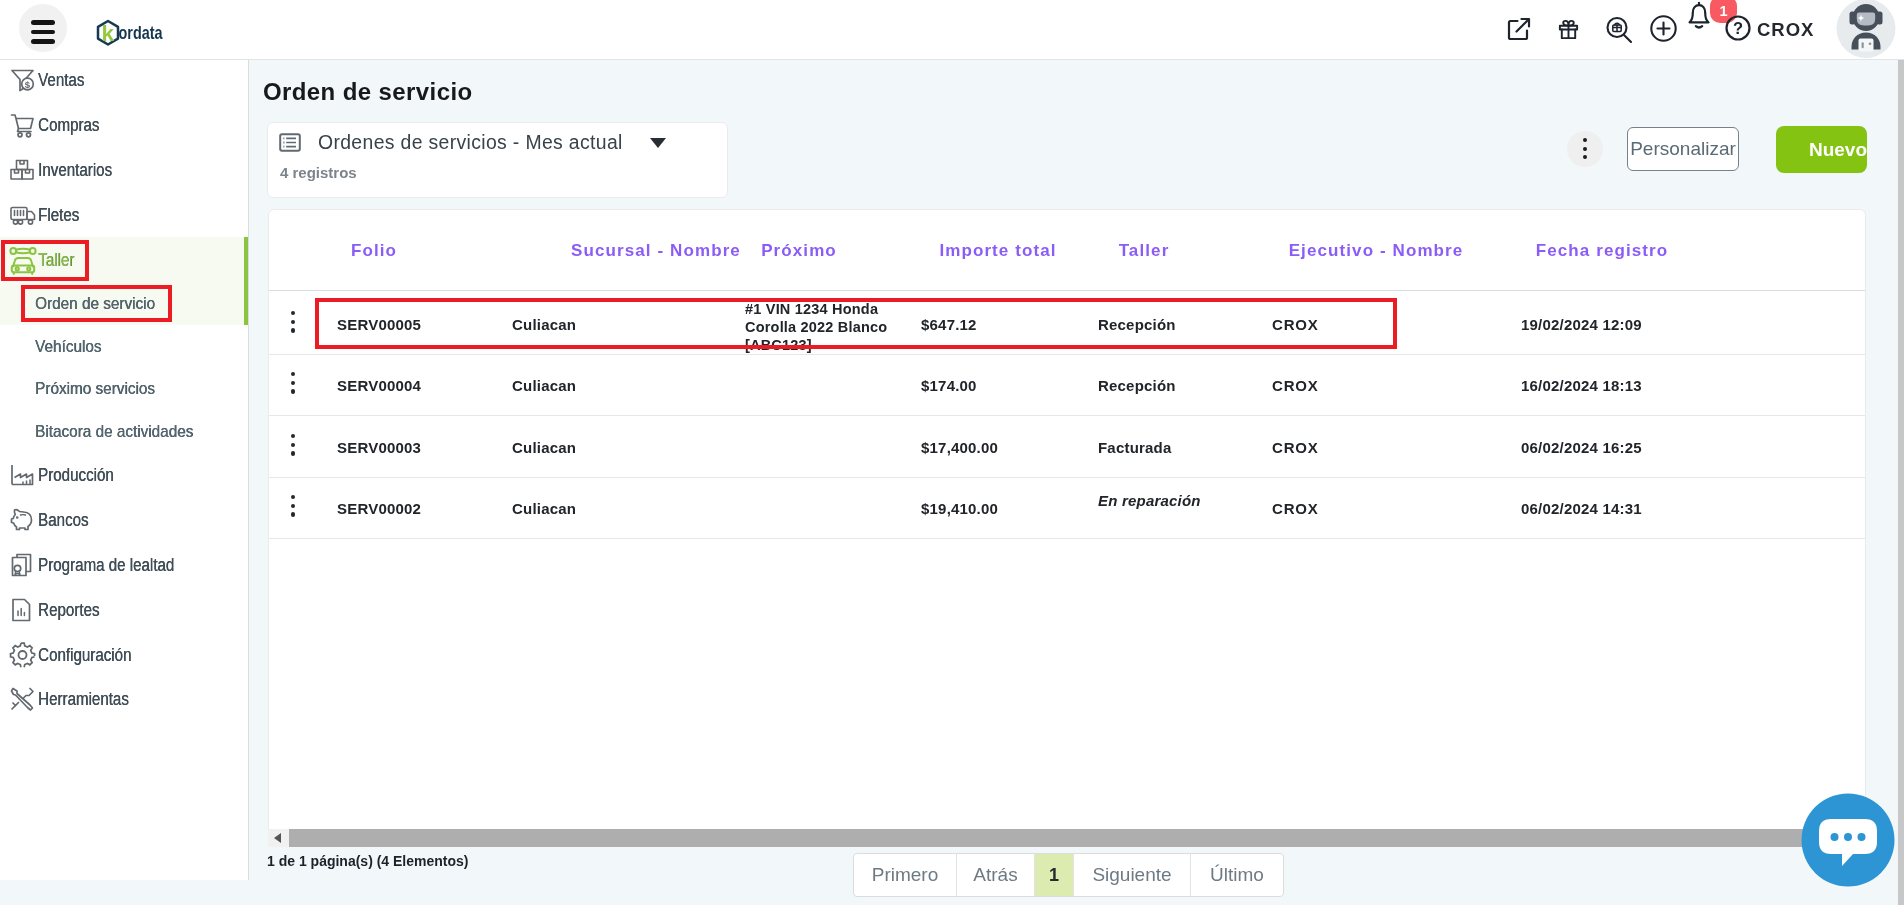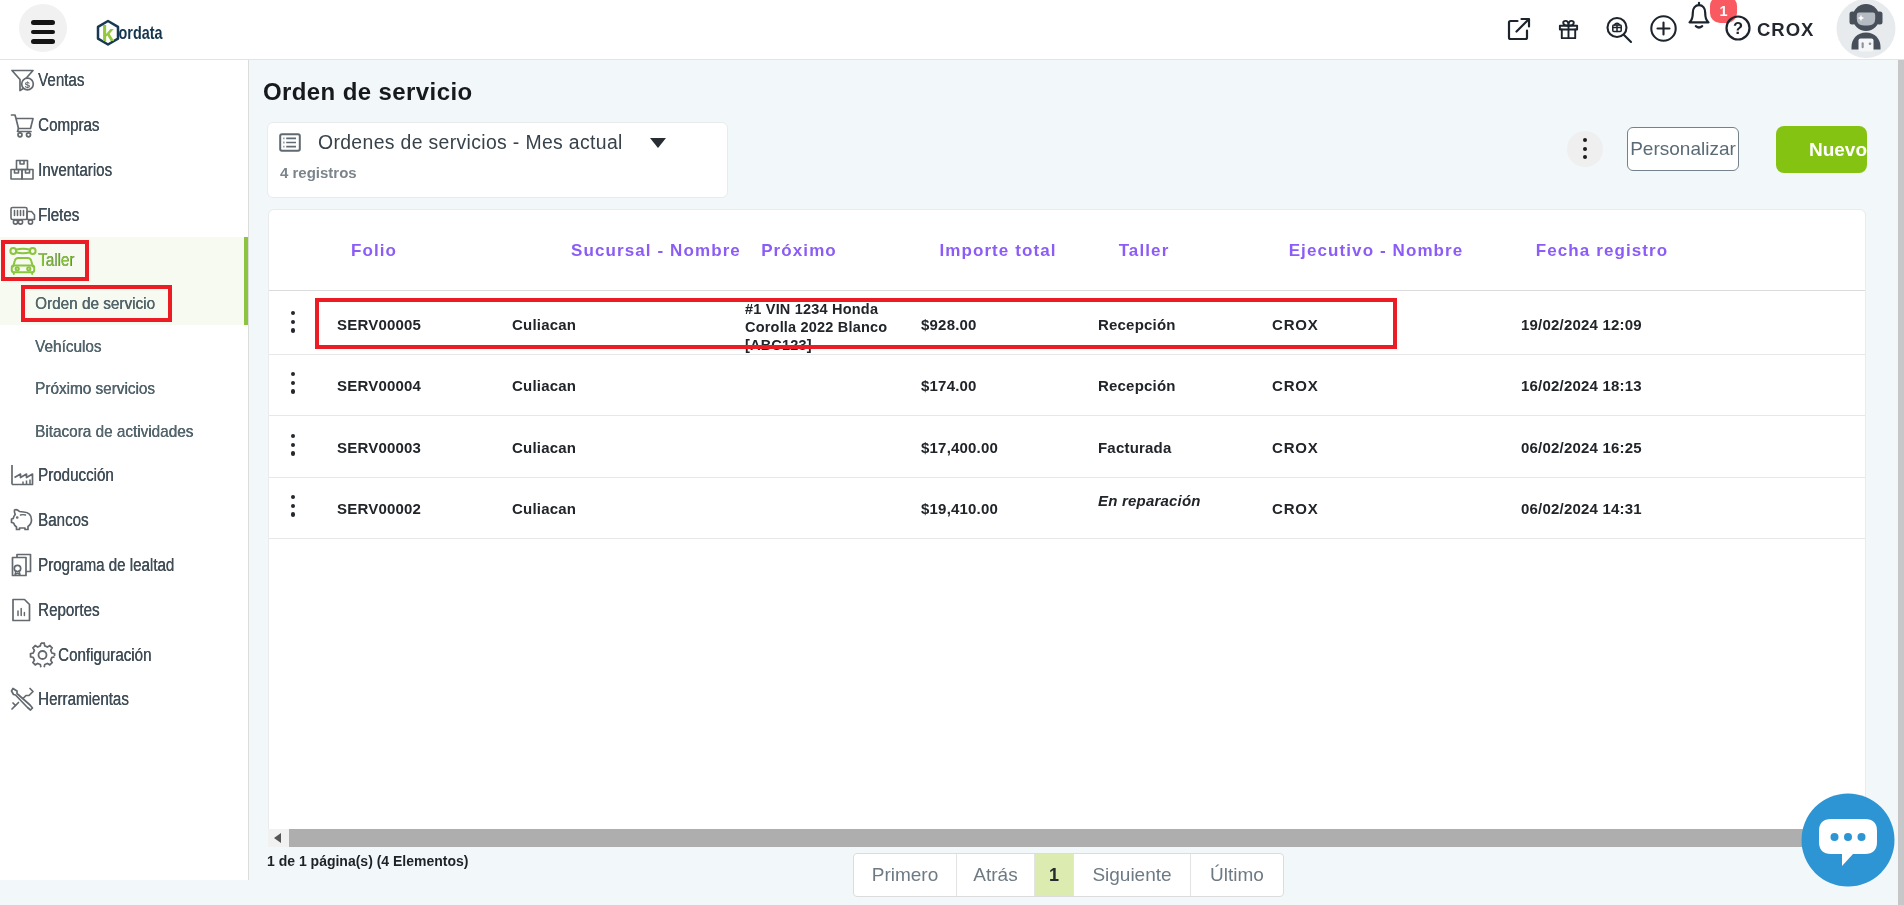--- a/index.html
+++ b/index.html
@@ -207,21 +207,21 @@
   </div>
 
   <div class="nav" style="top:587px;">
     <svg width="24" height="27" viewBox="0 0 24 27" fill="none" stroke="#63696e" stroke-width="1.7" stroke-linejoin="round">
       <path d="M4 3 L15.5 3 L20.5 8 L20.5 24 L4 24 Z"></path>
       <path d="M9 19 L9 14.5 M12.2 19 L12.2 12 M15.4 19 L15.4 16" stroke-width="1.5" stroke-linecap="round"></path>
     </svg>
     <span class="lbl">Reportes</span>
   </div>
 
-  <div class="nav" style="top:632px;margin-left:20px;">
+  <div class="nav" style="top:632px;">
     <svg width="27" height="27" viewBox="0 0 27 27" fill="none" stroke="#63696e" stroke-width="1.8">
       <circle cx="13.5" cy="13.5" r="4"></circle>
       <path d="M11.8 3 L15.2 3 L15.8 5.8 L18.6 7 L21.1 5.5 L23.5 7.9 L22 10.4 L23.2 13.2 L26 13.8 L26 16.2 M11.8 3 L11.2 5.8 L8.4 7 L5.9 5.5 L3.5 7.9 L5 10.4 L3.8 13.2 L1 13.8 L1 17.2 L3.8 17.8 L5 20.6 L3.5 23.1 L5.9 25.5 L8.4 24 L11.2 25.2 L11.8 28 M15.2 28 L15.8 25.2 L18.6 24 L21.1 25.5 L23.5 23.1 L22 20.6 L23.2 17.8 L26 17.2" transform="scale(0.96) translate(0.6,-1.2)"></path>
     </svg>
     <span class="lbl">Configuración</span>
   </div>
 
   <div class="nav" style="top:676px;">
     <svg width="27" height="27" viewBox="0 0 27 27" fill="none" stroke="#63696e" stroke-width="1.7" stroke-linecap="round" stroke-linejoin="round">
       <path d="M4 3 L8 5.5 L8 8 L21 19.5 L23.5 22.5 L21.5 24.5 L18.5 22 L6.5 9.5 L4.5 9 L2.5 5.5 Z"></path>
@@ -273,21 +273,21 @@
   <div class="dots3" style="left:291px; top:311px;">
       <span style="top:0"></span>
       <span style="top:8.6px"></span>
       <span style="top:17.2px"></span>
     </div>
   <div class="t rowtxt" style="left:337px; top:316px;">SERV00005</div>
   <div class="t rowtxt" style="left:512px; top:316px;">Culiacan</div>
   <div class="t rowtxt" style="left:745px; top:300.5px; font-size:14.5px;">#1 VIN 1234 Honda</div>
   <div class="t rowtxt" style="left:745px; top:318.5px; font-size:14.5px;">Corolla 2022 Blanco</div>
   <div class="t rowtxt" style="left:745px; top:336.5px; font-size:14.5px;text-align:right;">[ABC123]</div>
-  <div class="t rowtxt" style="left:921px; top:316px;">$928.00</div>
+  <div class="t rowtxt" style="left:921px; top:316px;">$647.12</div>
   <div class="t rowtxt" style="left:1098px; top:316px;">Recepción</div>
   <div class="t rowtxt" style="left:1272px; top:316px; letter-spacing:0.8px;">CROX</div>
   <div class="t rowtxt" style="left:1521px; top:316px;">19/02/2024 12:09</div>
 
   <div class="dots3" style="left:291px; top:372px;">
       <span style="top:0"></span>
       <span style="top:8.6px"></span>
       <span style="top:17.2px"></span>
     </div>
   <div class="t rowtxt" style="left:337px; top:377px;">SERV00004</div>

